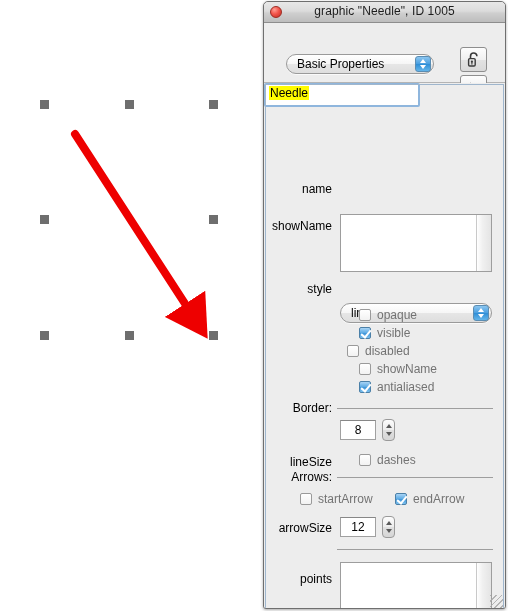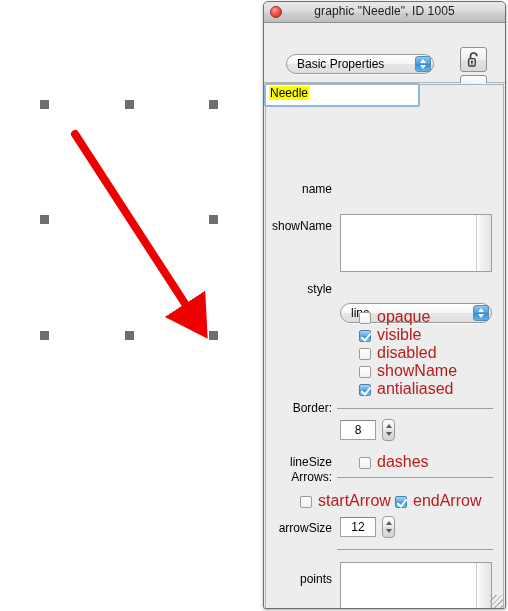--- a/index.html
+++ b/index.html
@@ -155,21 +155,21 @@
   #points-area  { left: 76px; top: 479px; width: 152px; height: 56px; }
   .ta-text {
     position: absolute; left: 5px; top: 3px;
     font-size: 12px; line-height: 16px; color: #000;
     white-space: pre;
   }
 
   #style-popup { left: 76px; top: 196px; width: 152px; }
 
   
-  .cb-row { position: absolute; font-size: 16px; color: #b91c1c; }
+  .cb-row { position: absolute; font-size: 12px; color: #737373; }
   .cbox {
     position: relative; display: inline-block;
     width: 12px; height: 12px;
     box-sizing: border-box;
     border: 1px solid #9a9a9a;
     border-radius: 2px;
     background: linear-gradient(to bottom,#ffffff 0%,#f2f2f2 100%);
     vertical-align: -2px;
     margin-right: 6px;
   }
@@ -302,21 +302,21 @@
 
       <div class="lbl" style="left:0;top:199px;width:68px;">style</div>
       <div id="style-popup" class="popup">
         <span>line</span>
         <span class="arrows"></span>
       </div>
 
       <div id="checkbox-group">
           <div class="cb-row" style="left: 95px; top: 225px;"><span class="cbox"></span><span>opaque</span></div>
           <div class="cb-row" style="left: 95px; top: 243px;"><span class="cbox on"></span><span>visible</span></div>
-          <div class="cb-row" style="left: 95px; top: 261px;"><span class="cbox"></span><span>disabled</span></div>
+          <div class="cb-row" style="left: 83px; top: 261px;"><span class="cbox"></span><span>disabled</span></div>
           <div class="cb-row" style="left: 95px; top: 279px;"><span class="cbox"></span><span>showName</span></div>
           <div class="cb-row" style="left: 95px; top: 297px;"><span class="cbox on"></span><span>antialiased</span></div>
         </div>
 
       <div class="lbl" style="left:0;top:318px;width:68px;">Border:</div>
       <div class="sep" style="left:73px;top:325px;width:156px;"></div>
 
       <div class="lbl" style="left:0;top:356px;width:68px;margin-top:16px;">lineSize</div>
       <div class="numfield" style="left:76px;top:337px;">8</div>
       <div class="stepper" style="left:118px;top:336px;"></div>

